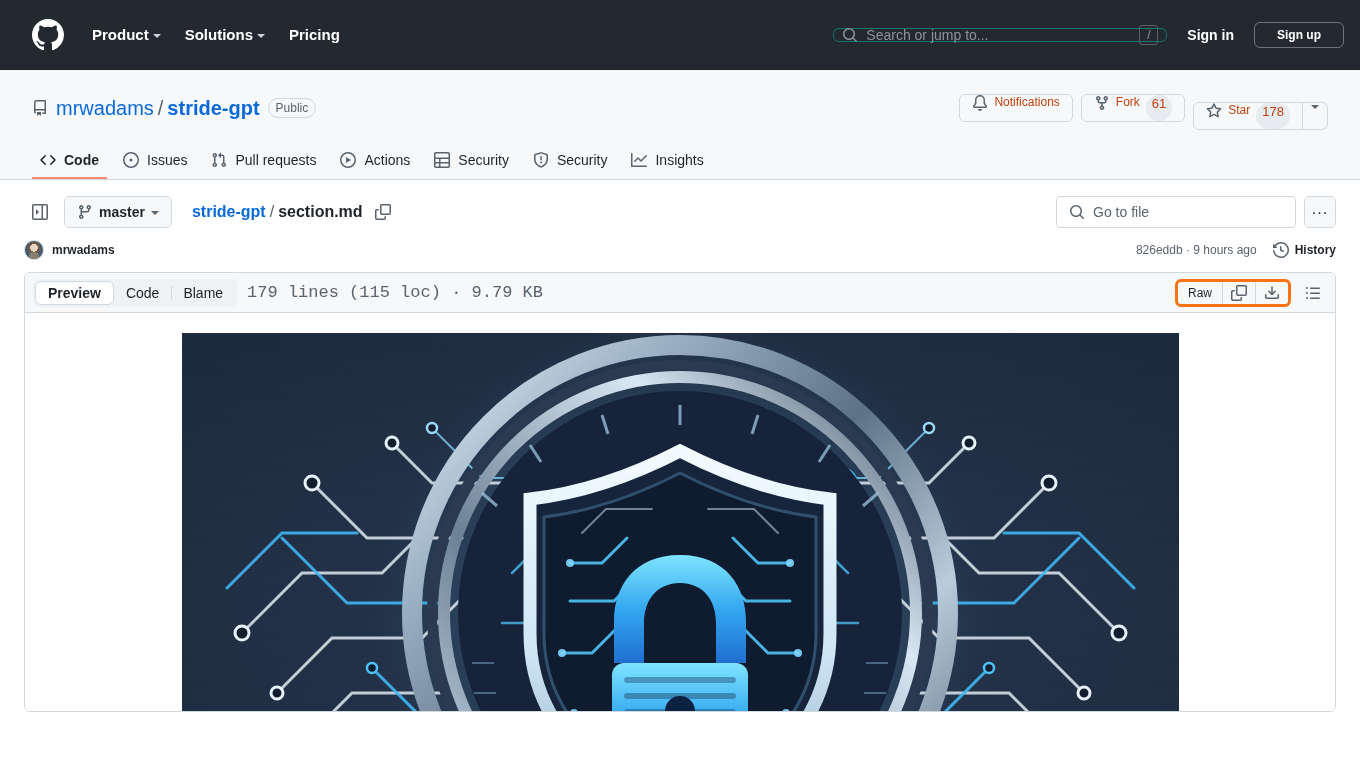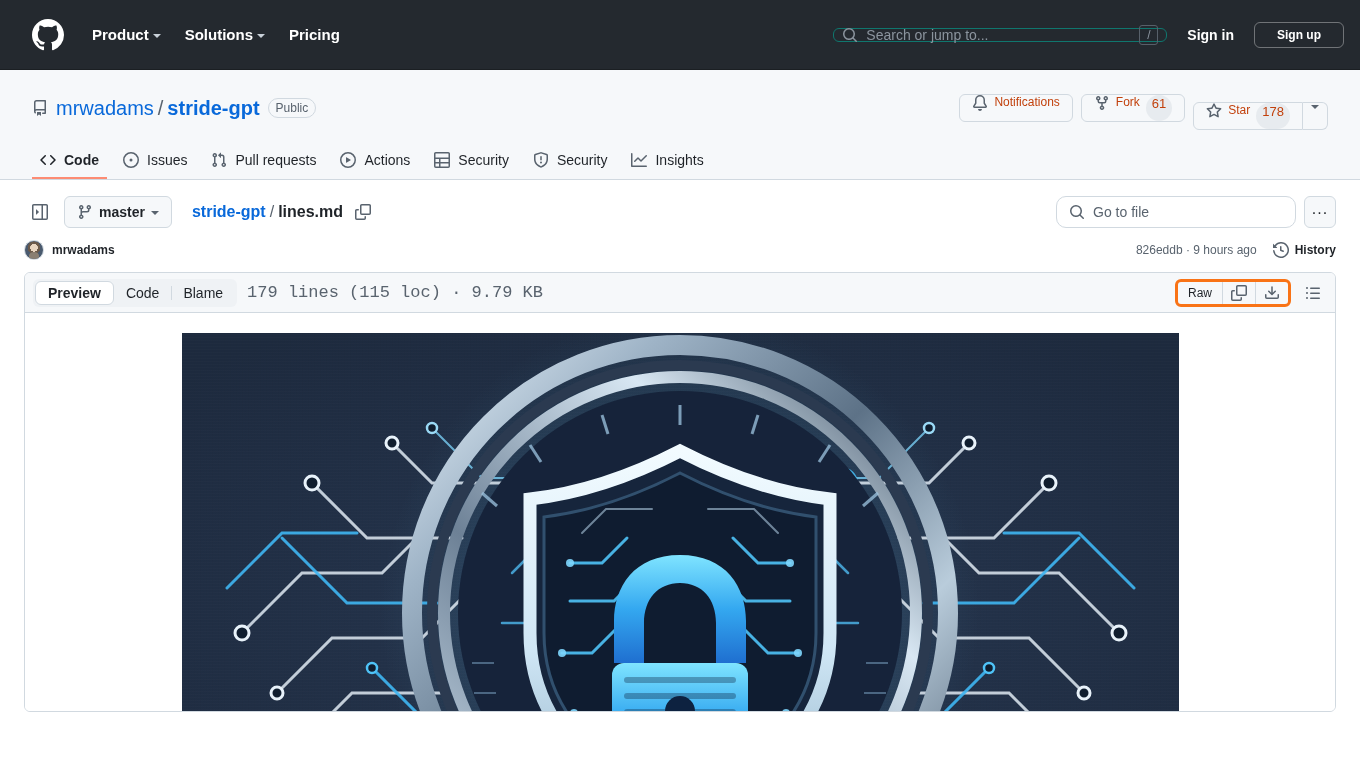--- a/index.html
+++ b/index.html
@@ -97,21 +97,21 @@
     font-size: 14px; font-weight: 600; color: #1f2328; cursor: pointer;
   }
   .breadcrumb { display: flex; align-items: center; gap: 4px; margin-left: 12px; font-size: 16px; }
   .bc-repo { color: #0969da; font-weight: 600; cursor: pointer; }
   .bc-slash { color: #59636e; font-weight: 400; }
   .bc-file { font-weight: 600; color: #1f2328; }
   .copy-path { margin-left: 8px; cursor: pointer; display: inline-flex; }
   .copy-path svg { fill: #59636e; }
   .file-nav-right { margin-left: auto; display: flex; align-items: center; gap: 8px; }
   .goto-file {
-    width: 240px; height: 32px; border: 1px solid #d1d9e0; border-radius: 10px;
+    width: 240px; height: 32px; border: 1px solid #d1d9e0; border-radius: 4px;
     background: #ffffff; display: flex; align-items: center; gap: 8px; padding: 0 12px; cursor: text;
   }
   .goto-file .ph { color: #59636e; font-size: 14px; }
   .goto-file svg { fill: #59636e; flex: none; }
   .dots-btn {
     width: 32px; height: 32px; border: 1px solid #d1d9e0; border-radius: 6px; background: #f6f8fa;
     display: inline-flex; align-items: center; justify-content: center; cursor: pointer;
     font-size: 16px; color: #1f2328; letter-spacing: 1px; line-height: 0; padding-bottom: 6px;
   }
 
@@ -314,21 +314,21 @@
   <div class="branch-btn">
     <svg width="16" height="16" viewBox="0 0 16 16" style="fill:#59636e">
         <path d="M9.5 3.25a2.25 2.25 0 1 1 3 2.122V6A2.5 2.5 0 0 1 10 8.5H6a1 1 0 0 0-1 1v1.128a2.251 2.251 0 1 1-1.5 0V5.372a2.25 2.25 0 1 1 1.5 0v1.836A2.493 2.493 0 0 1 6 7h4a1 1 0 0 0 1-1v-.628A2.25 2.25 0 0 1 9.5 3.25Zm-6 0a.75.75 0 1 0 1.5 0 .75.75 0 0 0-1.5 0Zm8.25-.75a.75.75 0 1 0 0 1.5.75.75 0 0 0 0-1.5ZM4.25 12a.75.75 0 1 0 0 1.5.75.75 0 0 0 0-1.5Z"></path>
       </svg>
     <span>master</span>
     <span class="caret-d" style="border-top-color:#59636e"></span>
   </div>
   <div class="breadcrumb">
     <span class="bc-repo">stride-gpt</span>
     <span class="bc-slash">/</span>
-    <span class="bc-file">lines.md</span>
+    <span class="bc-file">section.md</span>
     <span class="copy-path">
       <svg width="16" height="16" viewBox="0 0 16 16">
           <path d="M0 6.75C0 5.784.784 5 1.75 5h1.5a.75.75 0 0 1 0 1.5h-1.5a.25.25 0 0 0-.25.25v7.5c0 .138.112.25.25.25h7.5a.25.25 0 0 0 .25-.25v-1.5a.75.75 0 0 1 1.5 0v1.5A1.75 1.75 0 0 1 9.25 16h-7.5A1.75 1.75 0 0 1 0 14.25Z"></path>
           <path d="M5 1.75C5 .784 5.784 0 6.75 0h7.5C15.216 0 16 .784 16 1.75v7.5A1.75 1.75 0 0 1 14.25 11h-7.5A1.75 1.75 0 0 1 5 9.25Zm1.75-.25a.25.25 0 0 0-.25.25v7.5c0 .138.112.25.25.25h7.5a.25.25 0 0 0 .25-.25v-7.5a.25.25 0 0 0-.25-.25Z"></path>
         </svg>
     </span>
   </div>
   <div class="file-nav-right">
     <div class="goto-file">
       <svg width="16" height="16" viewBox="0 0 16 16">

